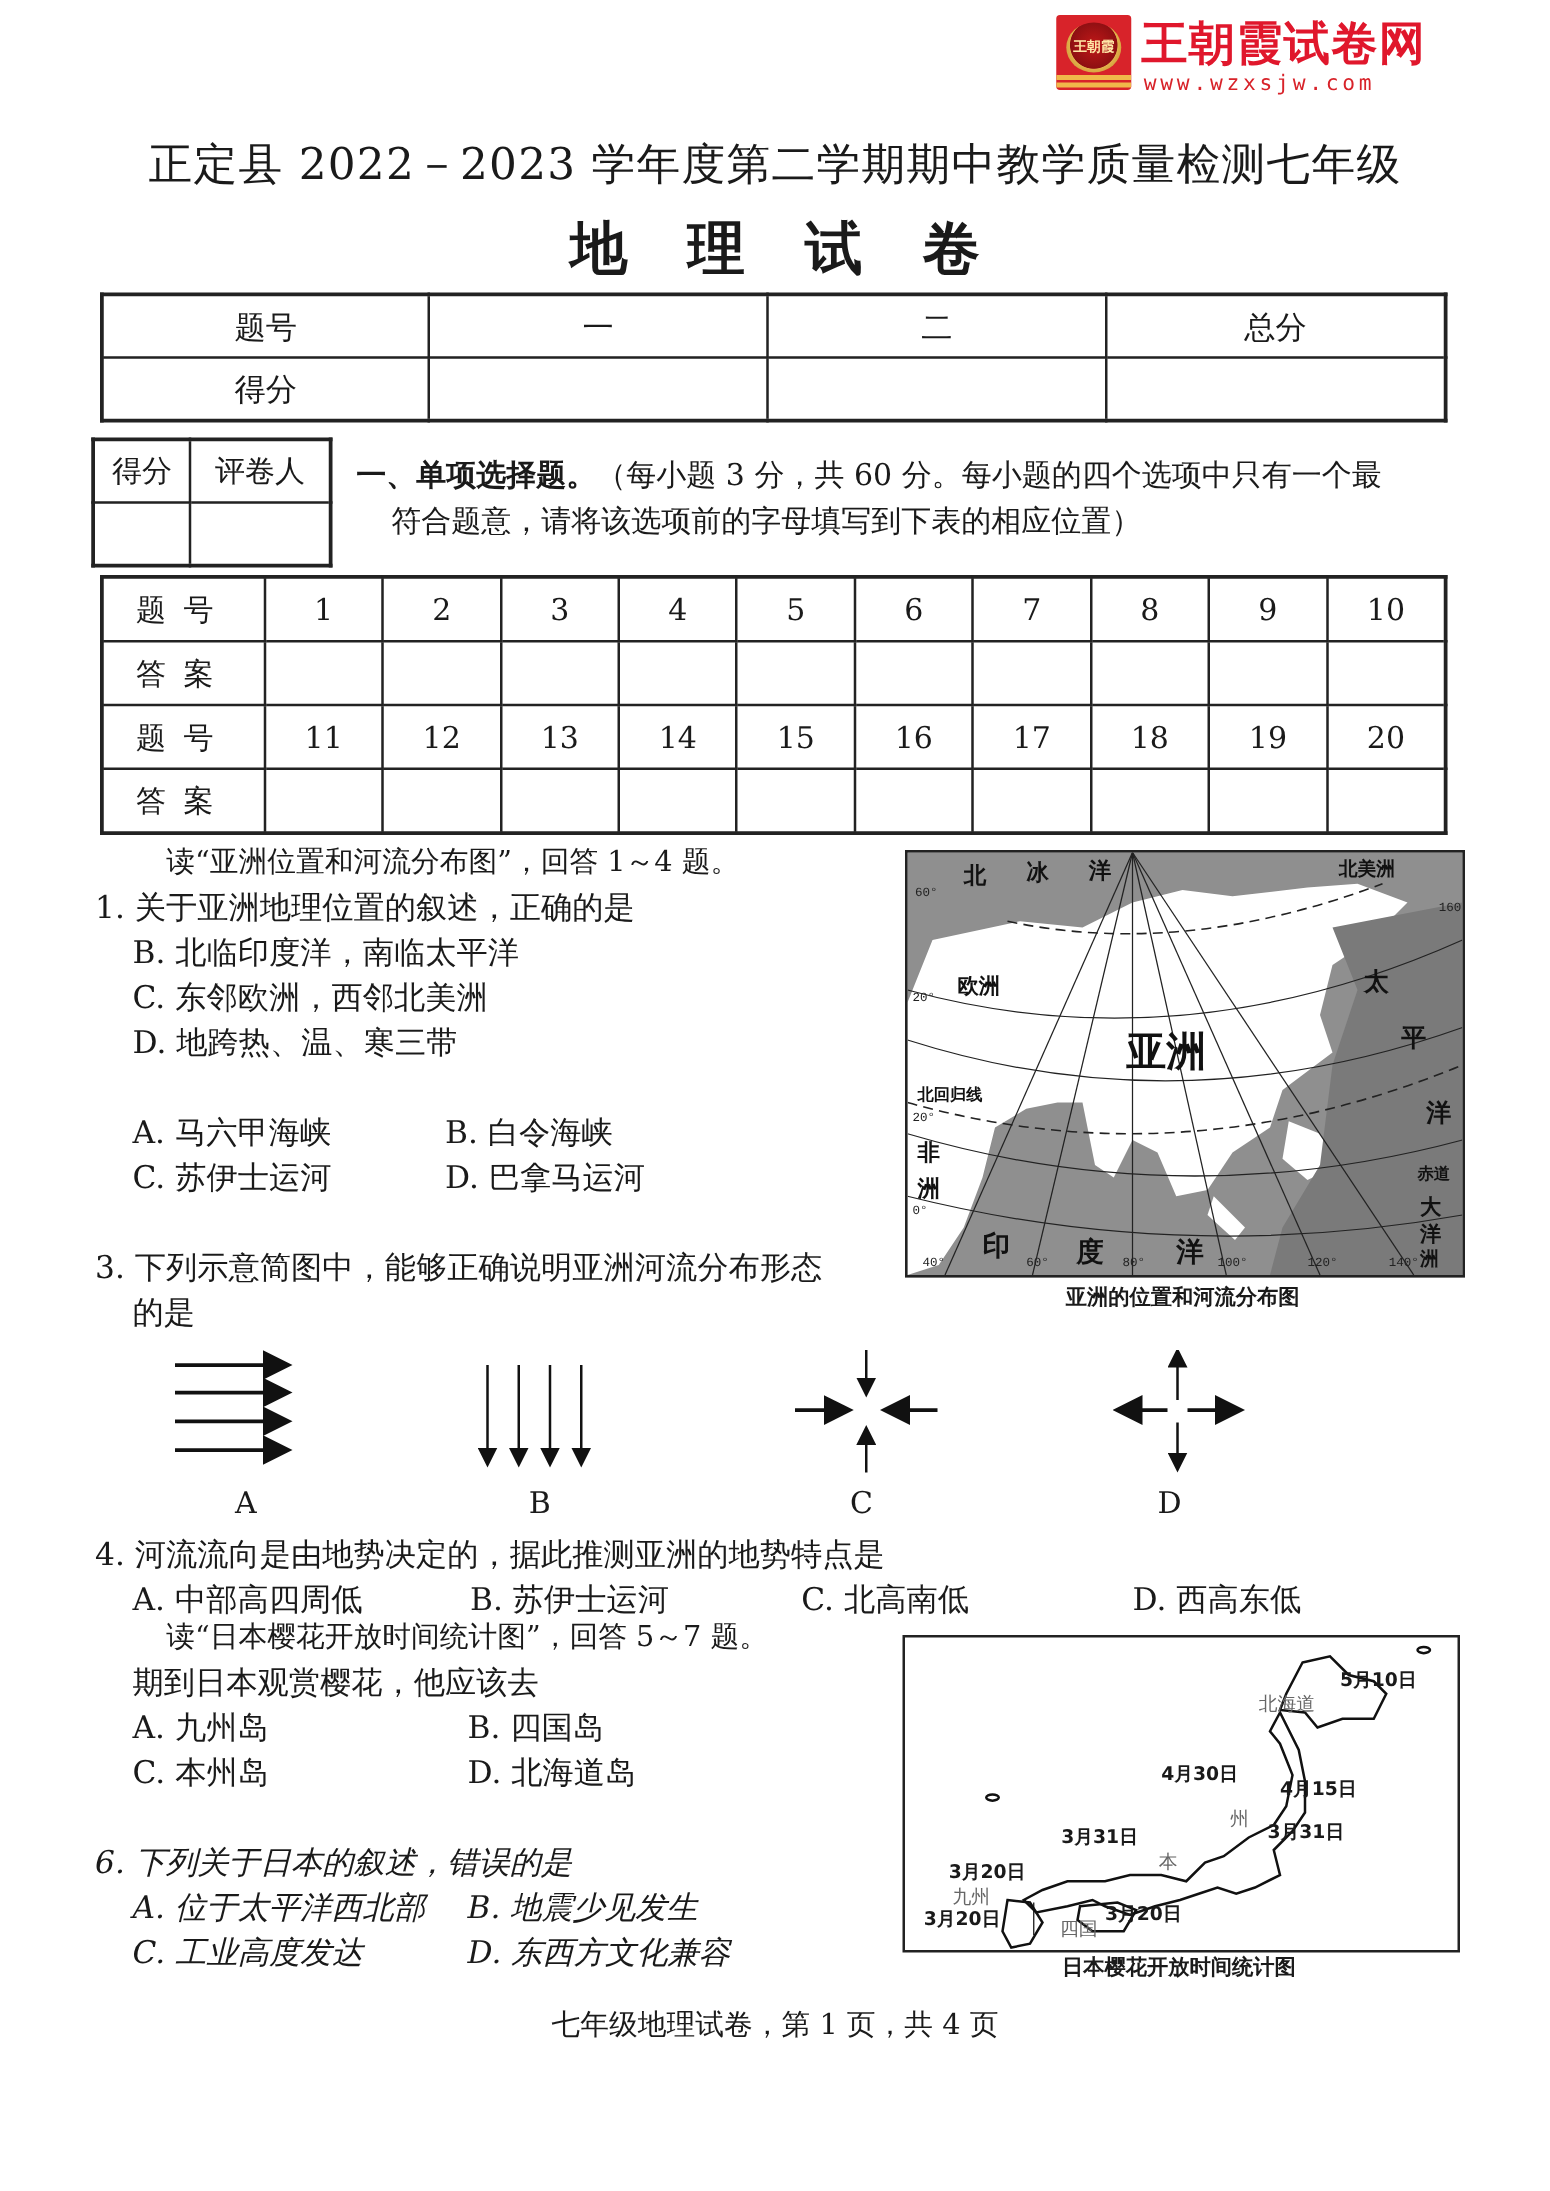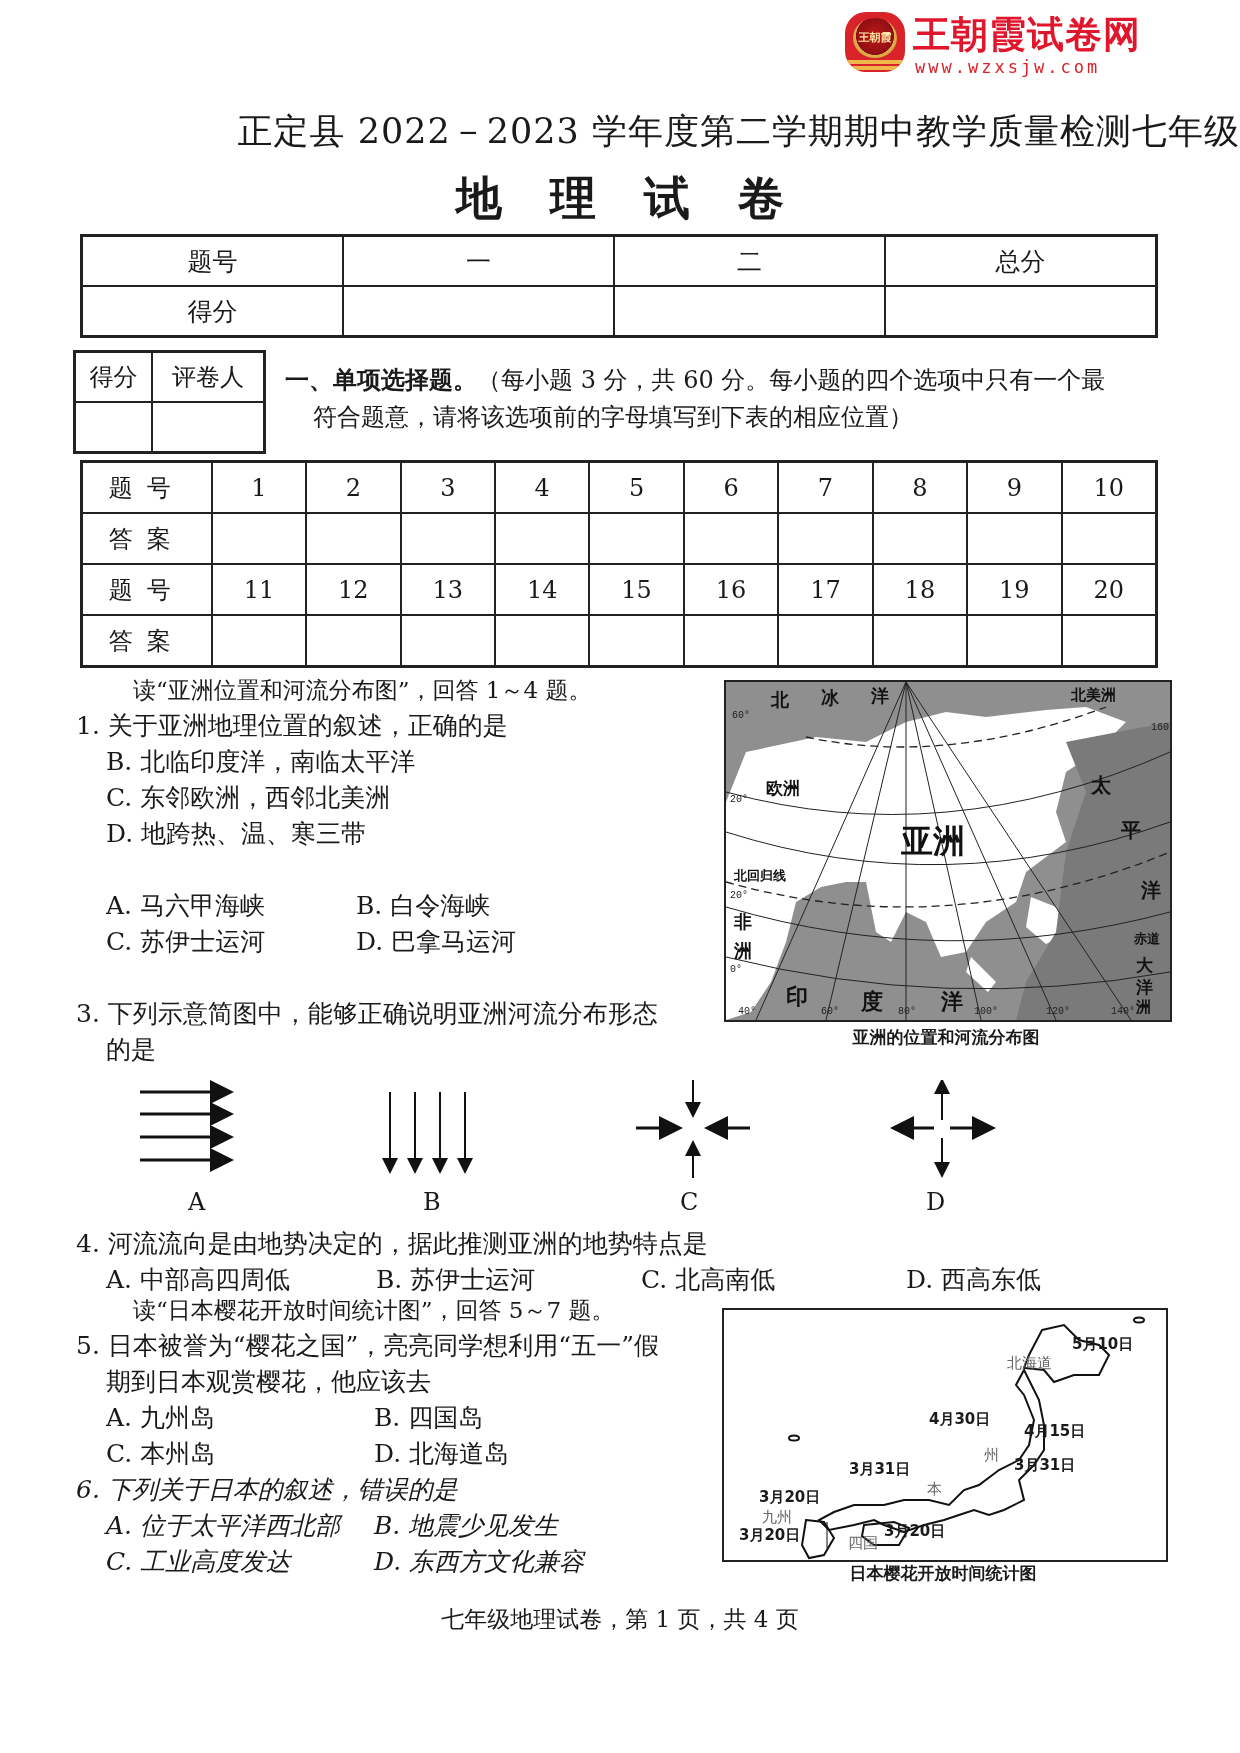--- a/index.html
+++ b/index.html
@@ -2,34 +2,34 @@
 <html><head>
 <meta charset="utf-8">
 <style>
   html, body { margin: 0; padding: 0; background: #ffffff; }
   body { width: 1240px; height: 1753px; position: relative; overflow: hidden;
          font-family: "DejaVu Serif", "Liberation Serif", serif; color: #1a1a1a; }
   .abs { position: absolute; }
 
   
   .logo { left: 845px; top: 10px; width: 320px; height: 72px; }
-  .logo-badge { position: absolute; left: 0; top: 2px; width: 60px; height: 60px; border-radius: 21px;
+  .logo-badge { position: absolute; left: 0; top: 2px; width: 60px; height: 60px; border-radius: 3px;
                 background: #d8232a; overflow: hidden; }
   .logo-badge .medal { position: absolute; left: 8px; top: 6px; width: 44px; height: 40px; border-radius: 50%;
                        background: radial-gradient(circle at 50% 45%, #c01818 0%, #8e0f12 60%, #e1b04a 62%, #b97f22 100%); }
   .logo-badge .medal span { position: absolute; left: 0; right: 0; top: 12px; text-align: center; font-size: 11px;
                             color: #ffe6a6; font-family: "DejaVu Sans", sans-serif; font-weight: bold; }
   .logo-badge .stripe { position: absolute; left: 0; right: 0; height: 4px; background: #f0b84a; }
   .logo-name { position: absolute; left: 68px; top: 0; font-family: "DejaVu Sans", sans-serif; font-weight: bold;
                font-size: 37px; color: #e0172c; letter-spacing: 1px; white-space: nowrap; }
   .logo-url { position: absolute; left: 70px; top: 47px; font-family: "DejaVu Sans Mono", monospace; font-size: 17px;
               color: #d8232a; letter-spacing: 3px; white-space: nowrap; }
 
   
-  .exam-header { left: 0; width: 1240px; top: 108px; text-align: right; font-size: 35px; letter-spacing: 1px; white-space: nowrap; }
+  .exam-header { left: 0; width: 1240px; top: 108px; text-align: center; font-size: 35px; letter-spacing: 1px; white-space: nowrap; }
   .exam-title { left: 0; width: 1240px; top: 168px; text-align: center; font-size: 46px; font-weight: bold; letter-spacing: 48px;
                 font-family: "DejaVu Sans", sans-serif; padding-left: 48px; box-sizing: border-box; }
 
   table { border-collapse: collapse; }
   td { border: 2px solid #222; text-align: center; padding: 0; font-size: 25px; }
 
   .score-table { left: 80px; top: 234px; width: 1078px; border: 3px solid #222; }
   .score-table td { height: 48px; }
 
   .grader-box { left: 73px; top: 350px; width: 193px; border: 3px solid #222; }
@@ -297,21 +297,20 @@
   <span class="deg" style="left:248px; top:324px;">100°</span>
   <span class="deg" style="left:320px; top:324px;">120°</span>
   <span class="deg" style="left:385px; top:324px;">140°</span>
   <span class="deg" style="left:425px; top:40px;">160°</span>
 </div>
 <div class="abs fig-caption" style="left:724px; top:1026px; width:444px;">亚洲的位置和河流分布图</div>
 
 <div class="abs qtext intro" style="left:133px; top:1292px;">读“日本樱花开放时间统计图”，回答 5～7 题。</div>
 
 <div class="abs qtext" style="left:76px; top:1328px;">
-  <div>5. 日本被誉为“樱花之国”，亮亮同学想利用“五一”假</div>
   <div style="padding-left:30px;">期到日本观赏樱花，他应该去</div>
   <div class="opt" style="position:relative; height:36px;">
     <span>A. 九州岛</span>
     <span style="position:absolute; left:298px;">B. 四国岛</span>
   </div>
   <div class="opt" style="position:relative; height:36px;">
     <span>C. 本州岛</span>
     <span style="position:absolute; left:298px;">D. 北海道岛</span>
   </div>
 </div>

